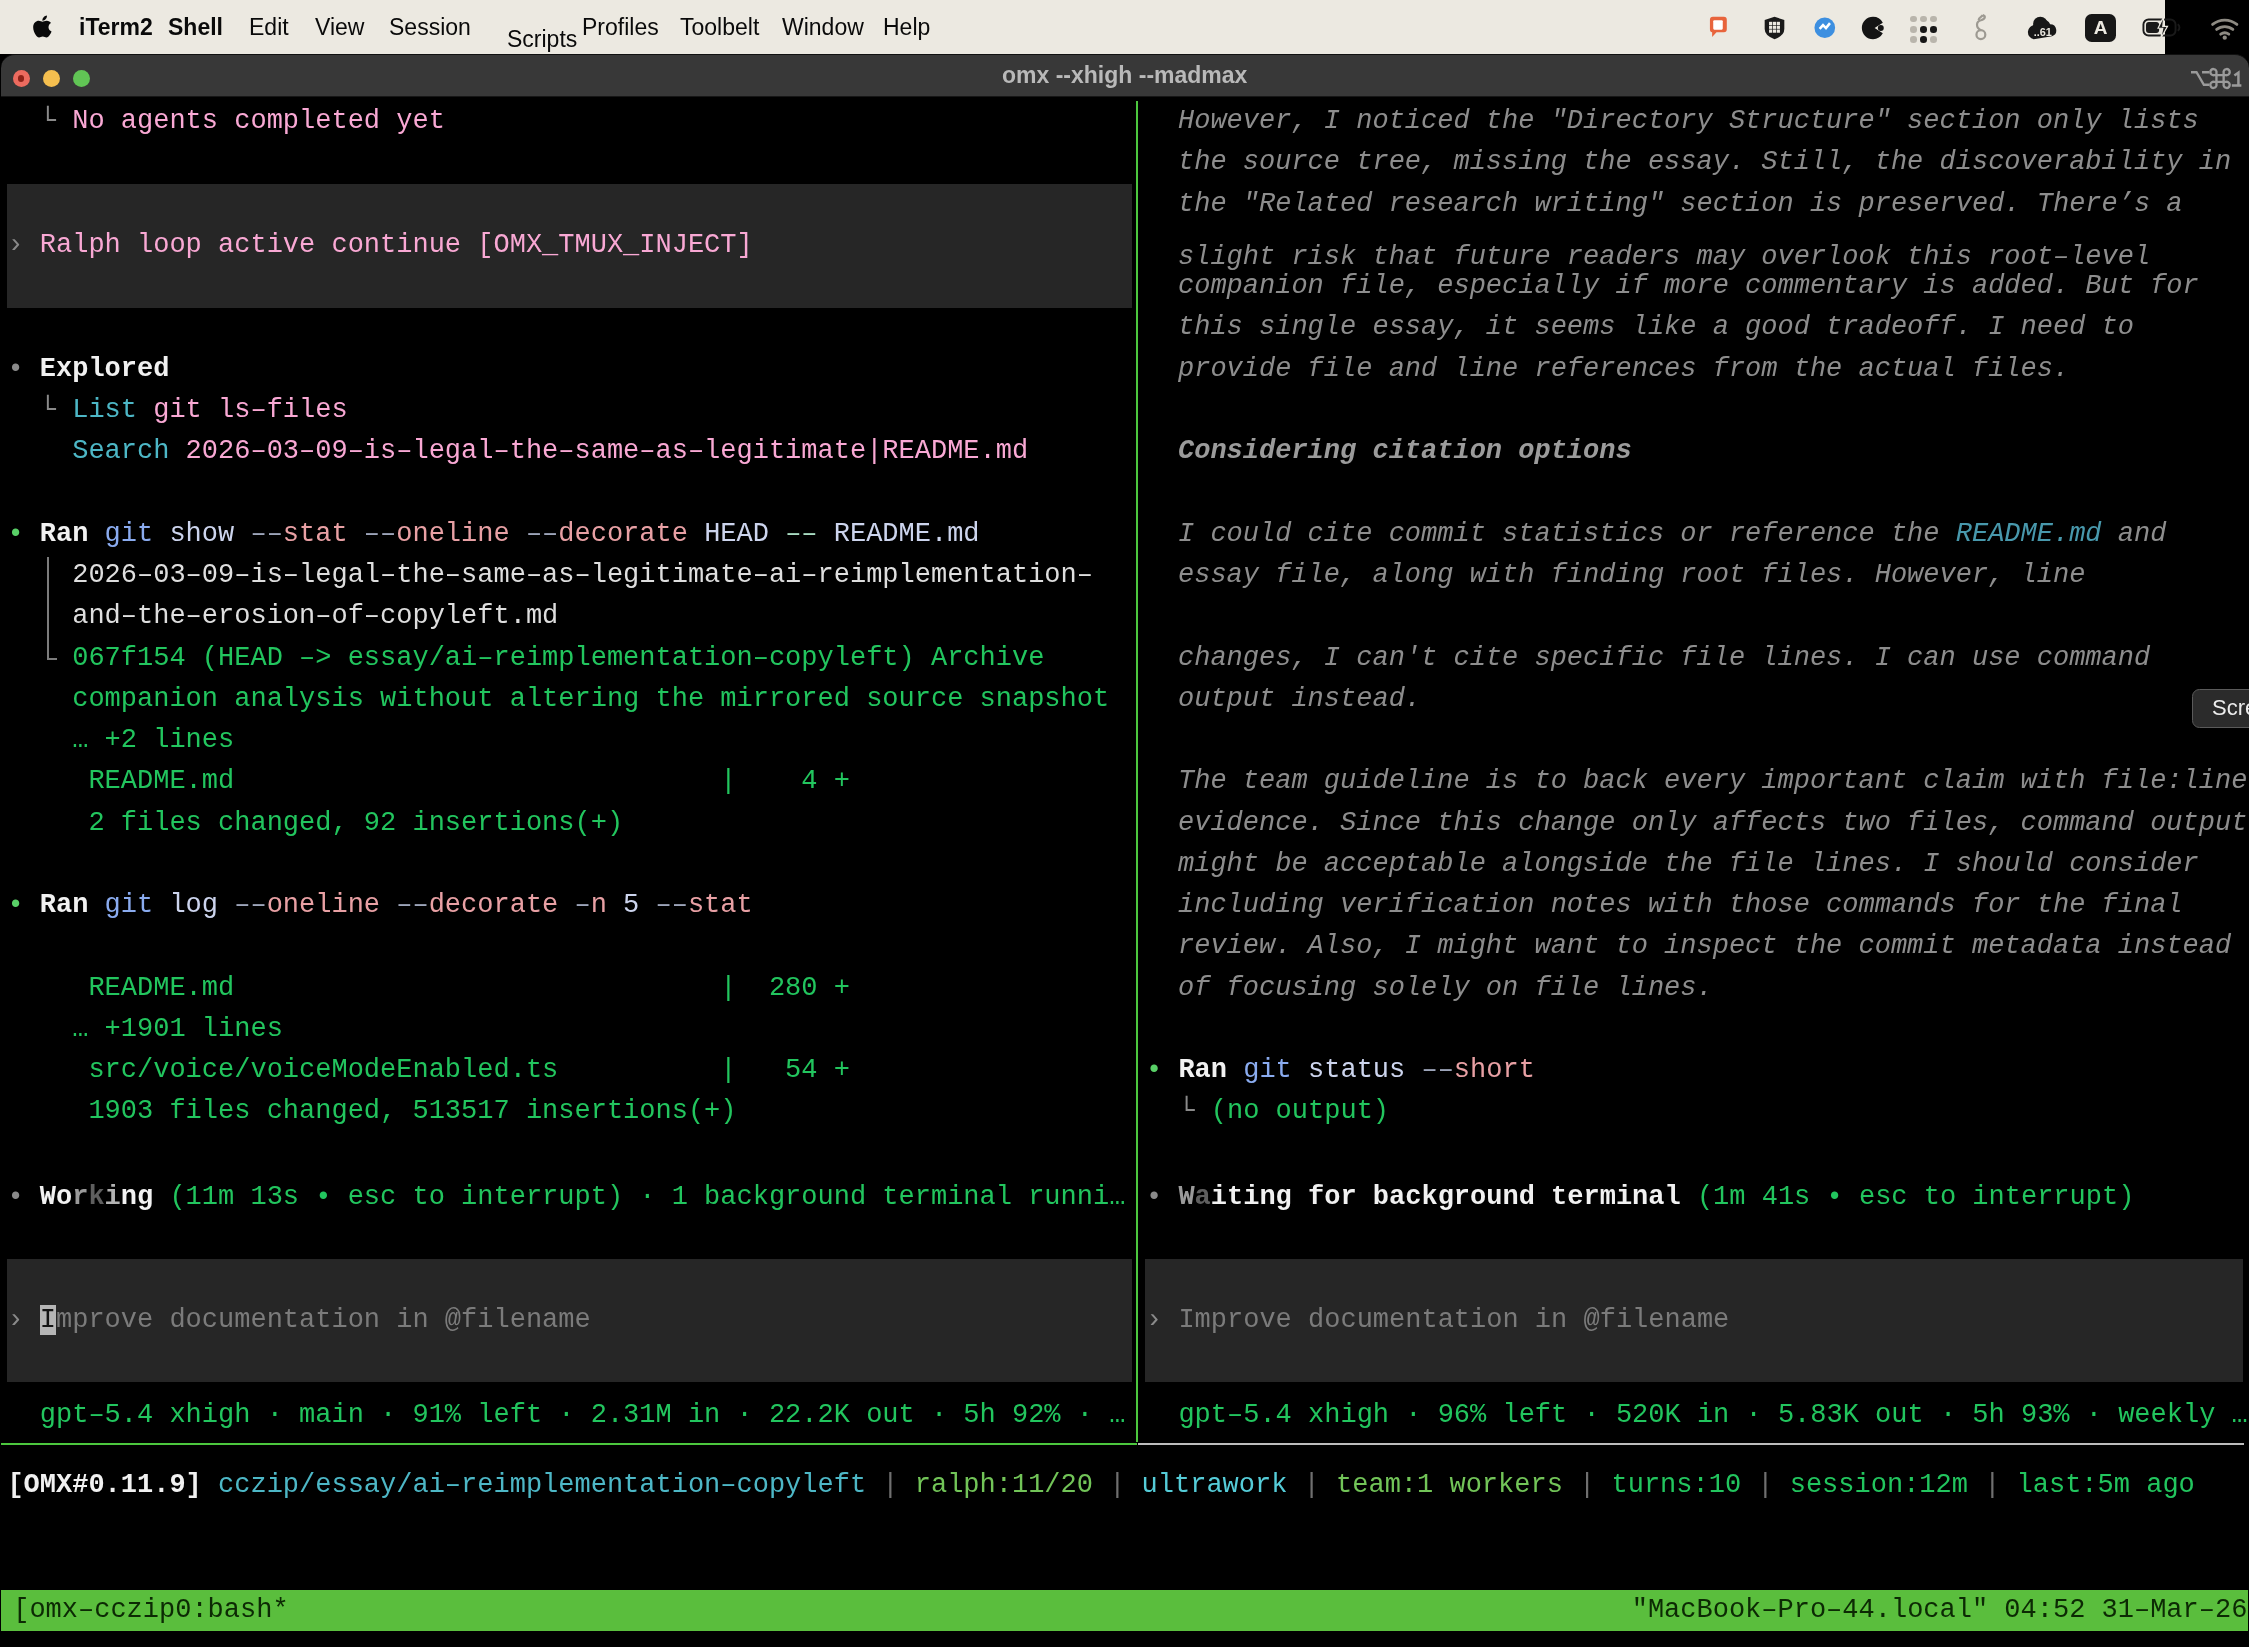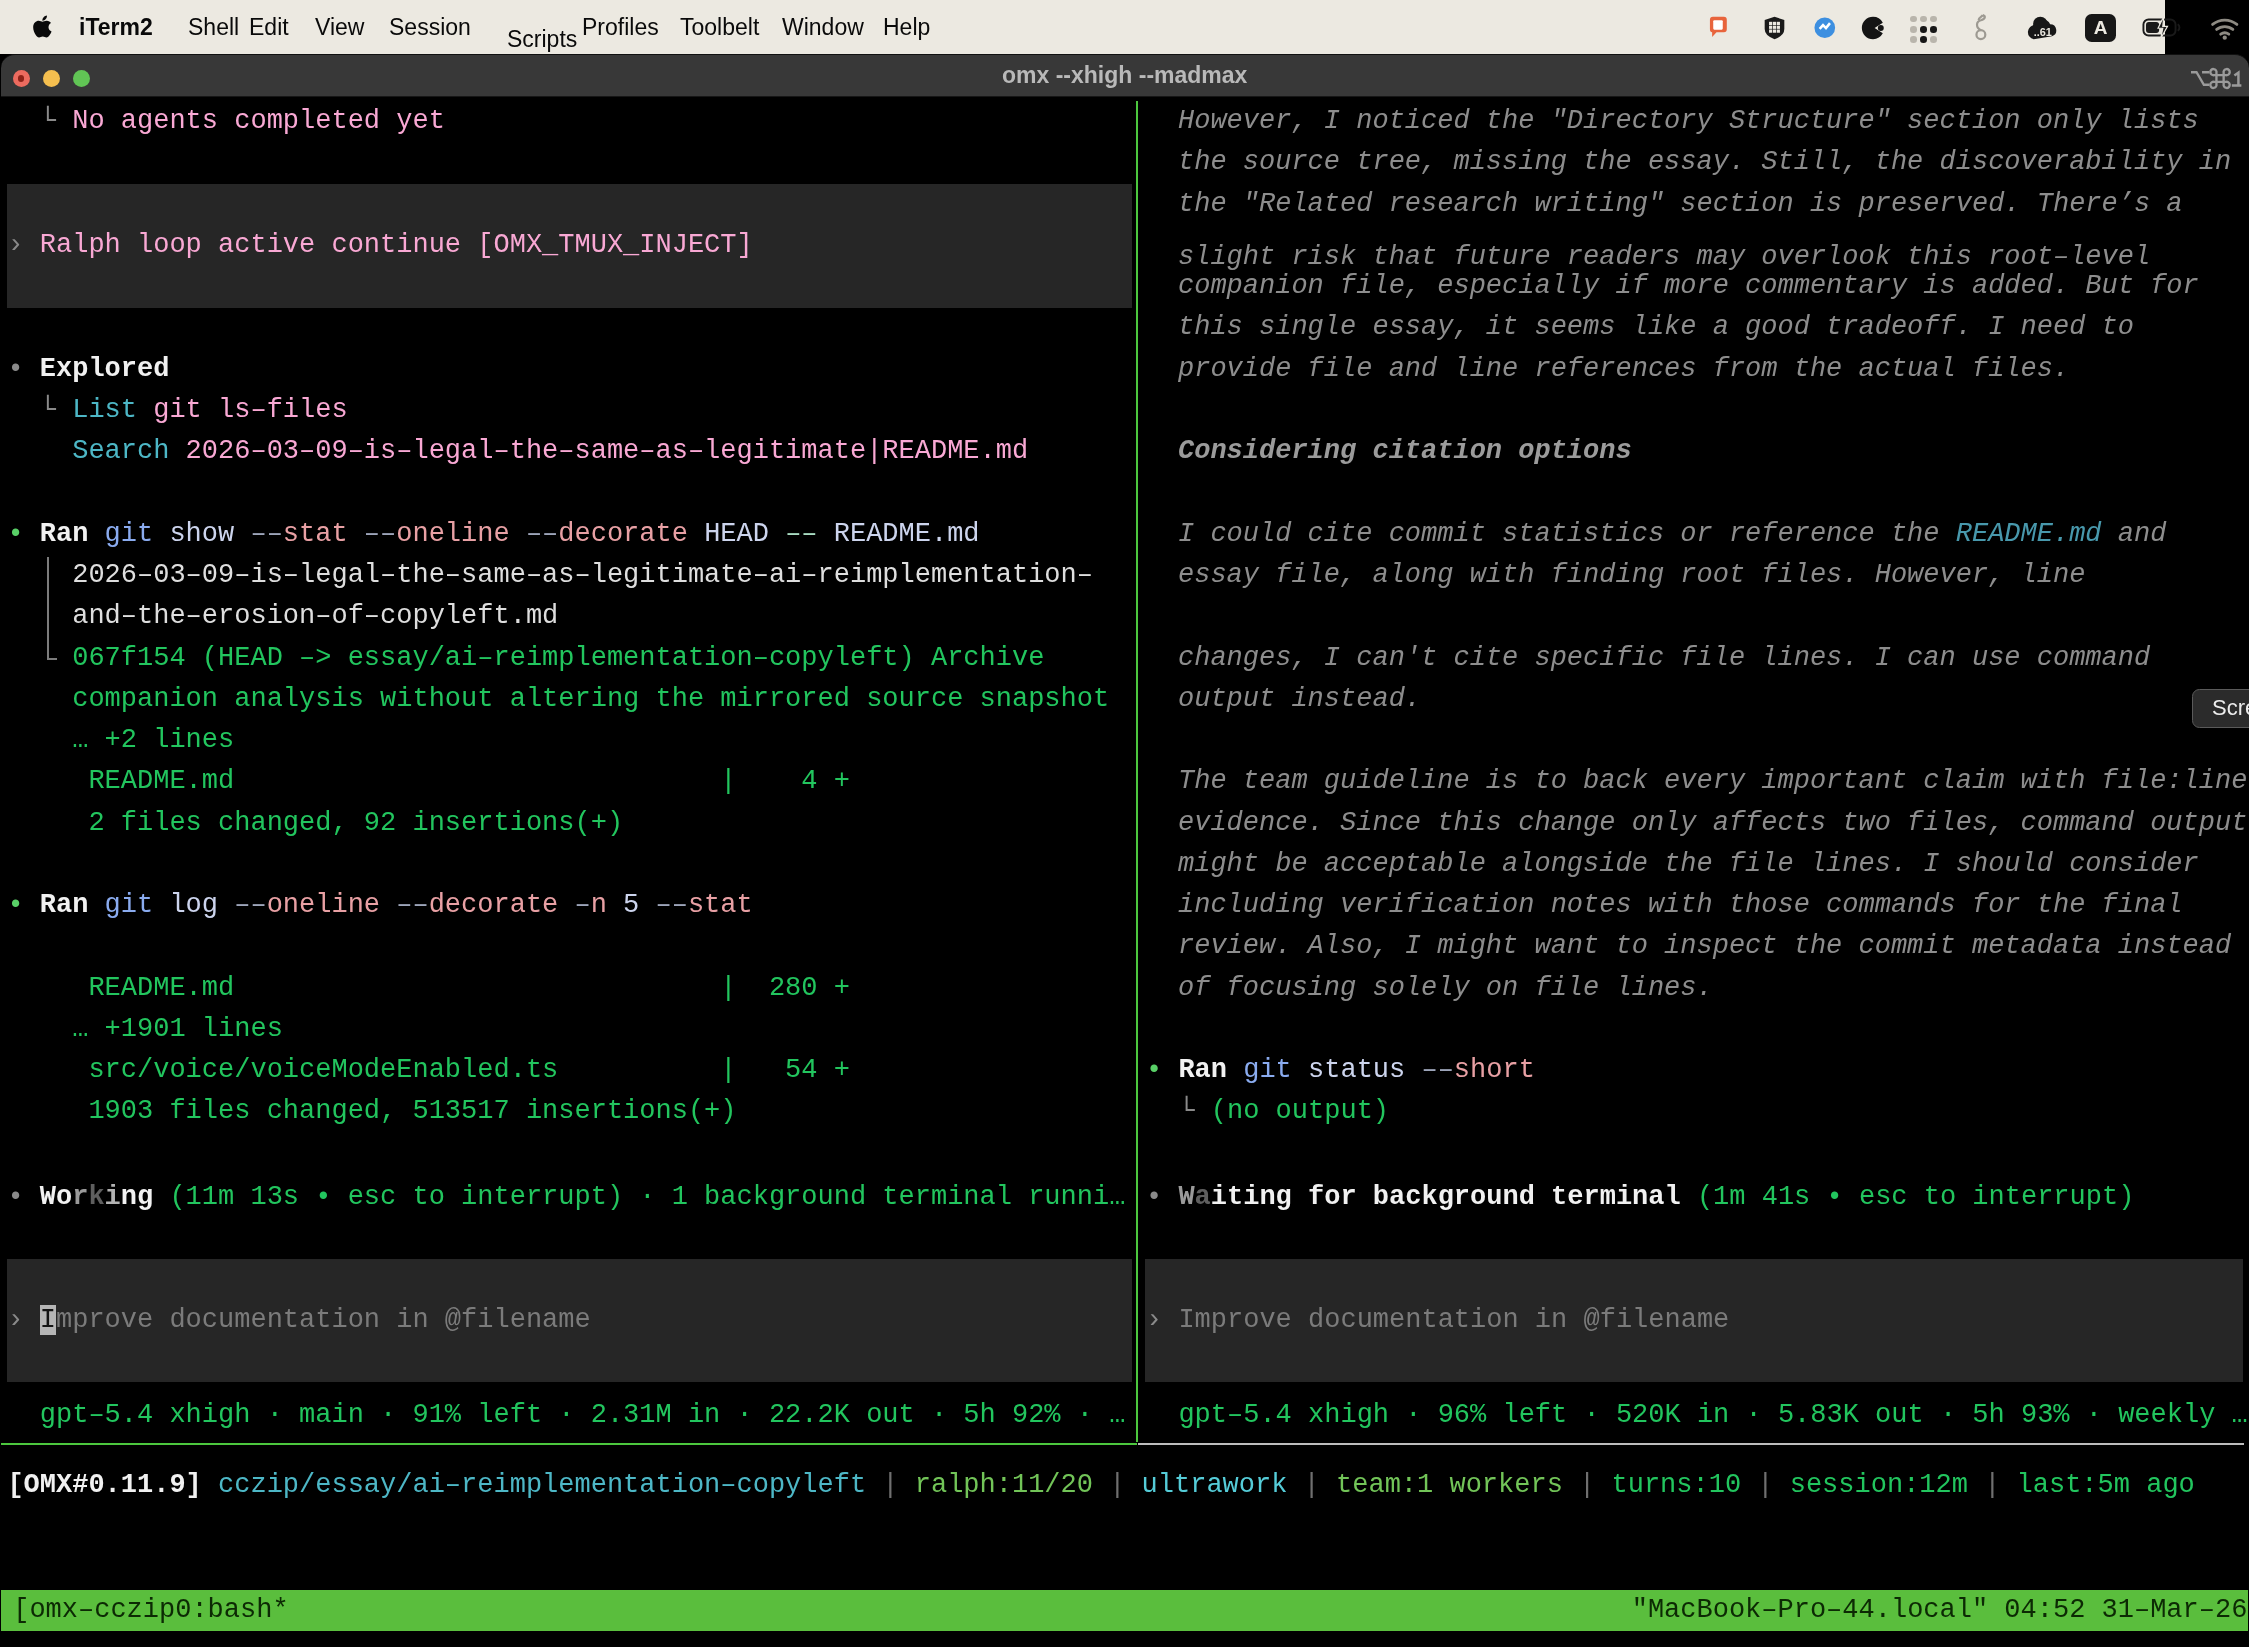--- a/index.html
+++ b/index.html
@@ -108,21 +108,21 @@
 <div class="trow" style="left:1146px;top:1300px;"><span class="dim">› </span><span class="pr">Improve documentation in @filename</span></div>
 <div class="trow" style="left:1146px;top:1395px;"><span class="gr">  gpt–5.4 xhigh · 96% left · 520K in · 5.83K out · 5h 93% · weekly …</span></div>
 <div class="trow" style="left:7.4px;top:1465px;"><span class="bw">[OMX#0.11.9]</span> <span class="cyan">cczip/essay/ai–reimplementation–copyleft</span><span class="pipe"> | </span><span class="sgrn">ralph:11/20</span><span class="pipe"> | </span><span class="bcyan">ultrawork</span><span class="pipe"> | </span><span class="sgrn">team:1 workers</span><span class="pipe"> | </span><span class="gr">turns:10</span><span class="pipe"> | </span><span class="gr">session:12m</span><span class="pipe"> | </span><span class="gr">last:5m ago</span></div>
 </div>
 <div id="scre">Scre</div>
 <div id="menubar">
 <svg style="position:absolute;left:32px;top:14px" width="20.7" height="25" viewBox="0 0 384 512">
       <path fill="#0a0a0a" d="M318.7 268.7c-.2-36.7 16.4-64.4 50-84.8-18.8-26.9-47.2-41.7-84.7-44.6-35.5-2.8-74.3 20.7-88.5 20.7-15 0-49.4-19.7-76.4-19.7C63.3 141.2 4 184.8 4 273.5q0 39.3 14.4 81.2c12.8 36.7 59 126.7 107.2 125.2 25.2-.6 43-17.9 75.8-17.9 31.8 0 48.3 17.9 76.4 17.9 48.6-.7 90.4-82.5 102.6-119.3-65.2-30.7-61.7-90-61.7-91.9zm-56.6-164.2c27.3-32.4 24.8-61.9 24-72.5-24.1 1.4-52 16.4-67.9 34.9-17.5 19.8-27.8 44.3-25.6 71.9 26.1 2 49.9-11.4 69.5-34.3z"></path>
     </svg>
 <div class="mitem" style="left:79px;font-weight:700;">iTerm2</div>
-<div class="mitem" style="left:188px;">Shell</div>
+<div class="mitem" style="left:168px;font-weight:bold;">Shell</div>
 <div class="mitem" style="left:249px;">Edit</div>
 <div class="mitem" style="left:315px;">View</div>
 <div class="mitem" style="left:389px;">Session</div>
 <div class="mitem" style="left:507px;margin-top:12px;">Scripts</div>
 <div class="mitem" style="left:582px;">Profiles</div>
 <div class="mitem" style="left:680px;">Toolbelt</div>
 <div class="mitem" style="left:782px;">Window</div>
 <div class="mitem" style="left:883px;">Help</div>
 <svg style="position:absolute;left:1707px;top:14.8px" width="22" height="25" viewBox="0 0 30 34">
 <path fill="#e8643c" d="M4 6.5 q0-4 4-4 h15 q4 0 4 4 v13 q0 4-4 4 h-10 l-6 6.5 v-6.5 q-3 0-3-4 z"></path>

